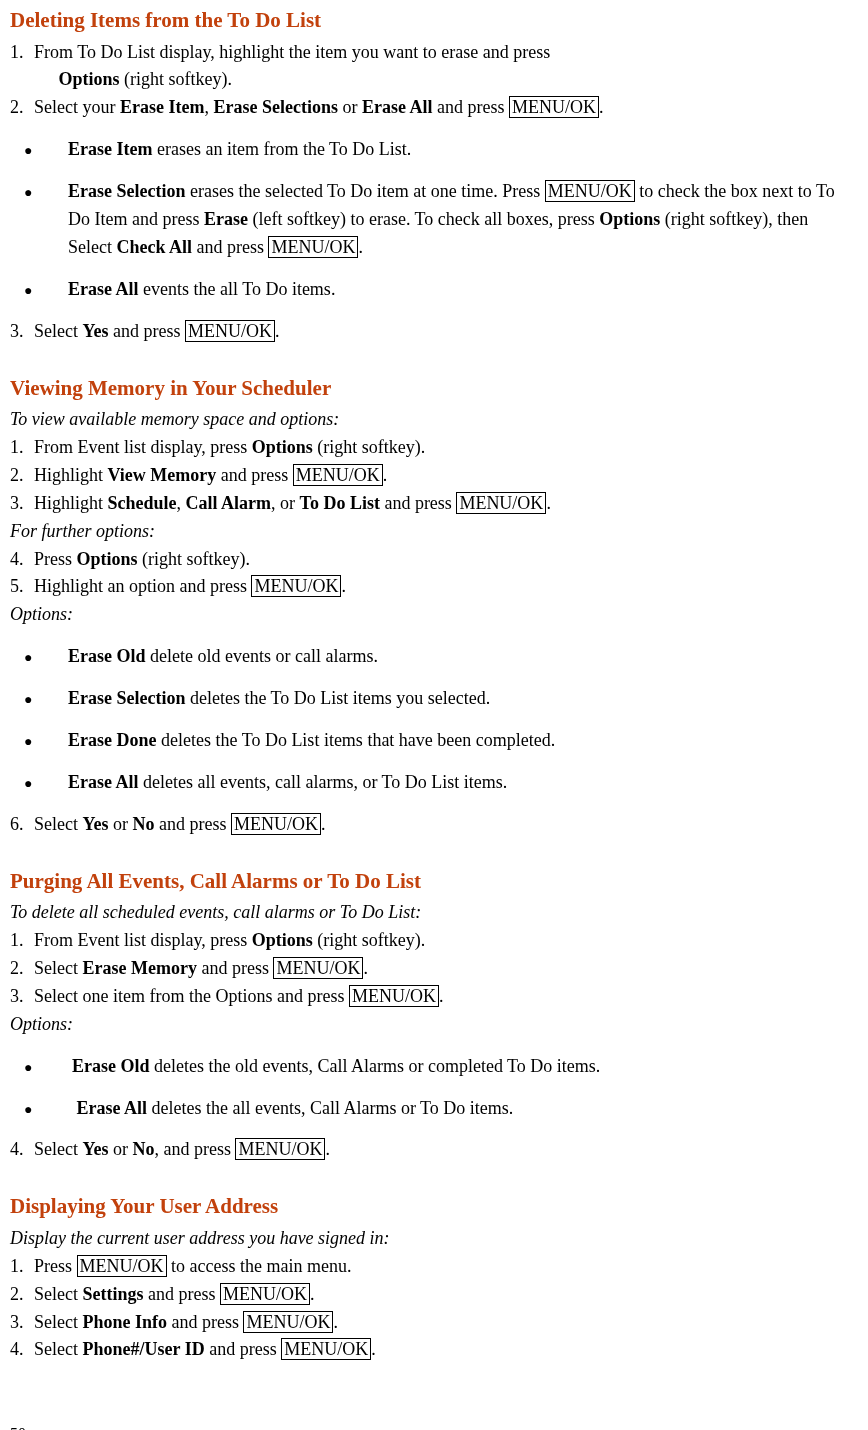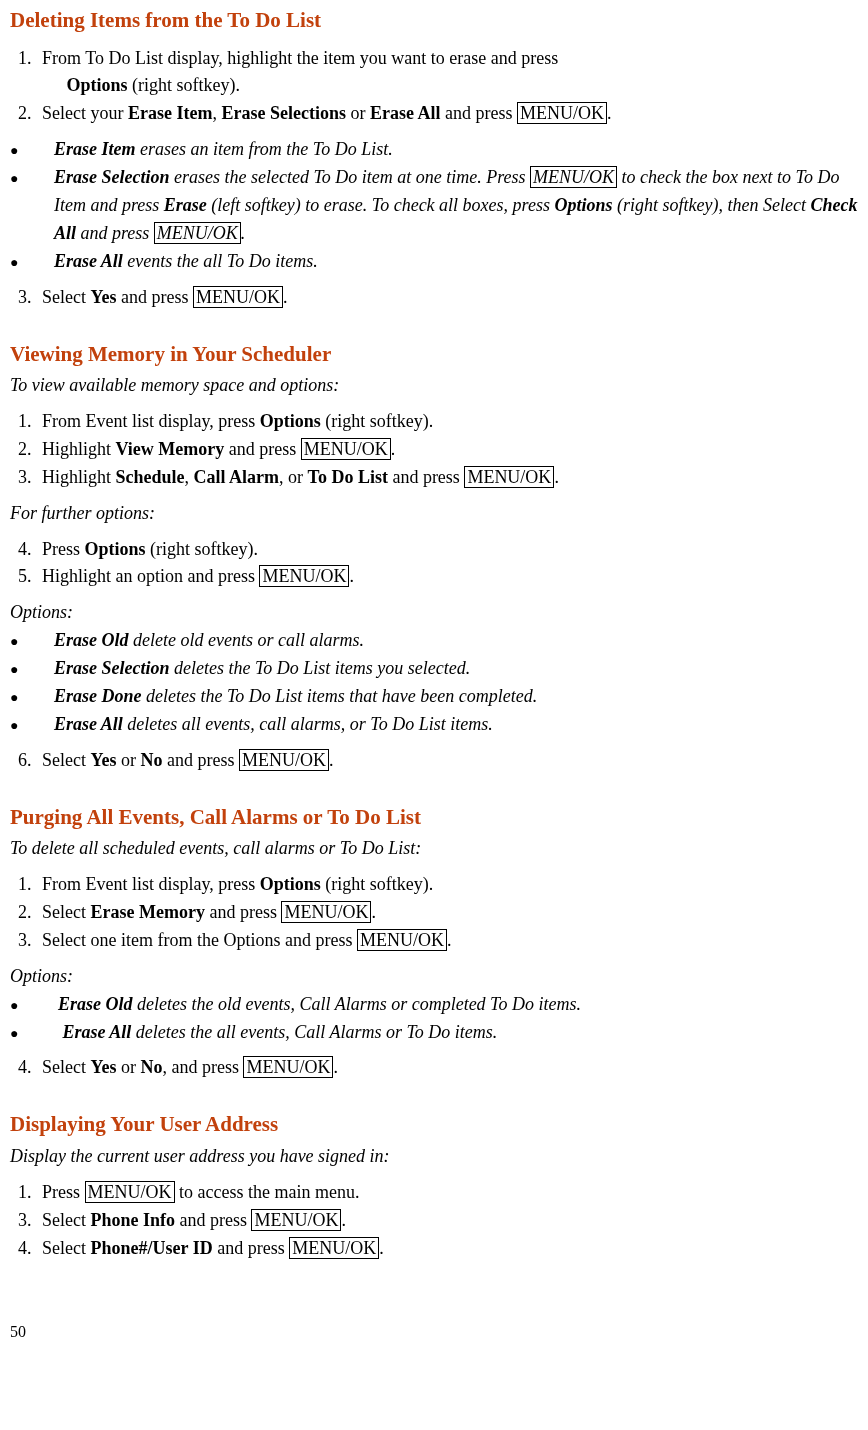--- a/index.html
+++ b/index.html
@@ -16,42 +16,41 @@
     font-weight: bold;
     font-size: 21px;
     margin: 0 0 2px 0;
   }
   h2.spaced {
     margin-top: 26px;
   }
   ol {
     list-style: none;
     padding: 0;
-    margin: 8px;
+    margin: 0;
   }
   ol > li {
     padding-left: 44px;
     text-indent: -44px;
     margin: 0;
   }
   ol > li .num {
     display: inline-block;
     width: 24px;
     text-indent: 0;
   }
   ul {
     list-style: none;
     padding: 0;
     margin: 0;
   }
   ul > li {
     padding-left: 44px;
     text-indent: -44px;
-    margin: 0;
-    font-style: italic;
+    margin: 14px;
   }
   ul > li::before {
     content: "\25CF";
     font-size: 14px;
     display: inline-block;
     width: 44px;
     text-indent: 0;
   }
   ul.inner > li {
     padding-left: 48px;
@@ -125,17 +124,18 @@
   <li>&nbsp;<span class="b">Erase All</span><span> deletes the all events, Call Alarms or To Do items.</span></li>
 </ul>
 <ol>
   <li><span class="num">4.</span><span>Select </span><span class="b">Yes</span><span> or </span><span class="b">No</span><span>, and press </span><span class="boxed">MENU/OK</span><span>.</span></li>
 </ol>
 
 <h2 class="spaced">Displaying Your User Address</h2>
 <p>Display the current user address you have signed in:</p>
 <ol>
   <li><span class="num">1.</span><span>Press </span><span class="boxed">MENU/OK</span><span> to access the main menu.</span></li>
+  <li><span class="num">2.</span><span>Select </span><span class="b">Settings</span><span> and press </span><span class="boxed">MENU/OK</span><span>.</span></li>
   <li><span class="num">3.</span><span>Select </span><span class="b">Phone Info</span><span> and press </span><span class="boxed">MENU/OK</span><span>.</span></li>
   <li><span class="num">4.</span><span>Select </span><span class="b">Phone#/User ID</span><span> and press </span><span class="boxed">MENU/OK</span><span>.</span></li>
 </ol>
 
 <div class="footer">50</div>
 
 </body></html>

